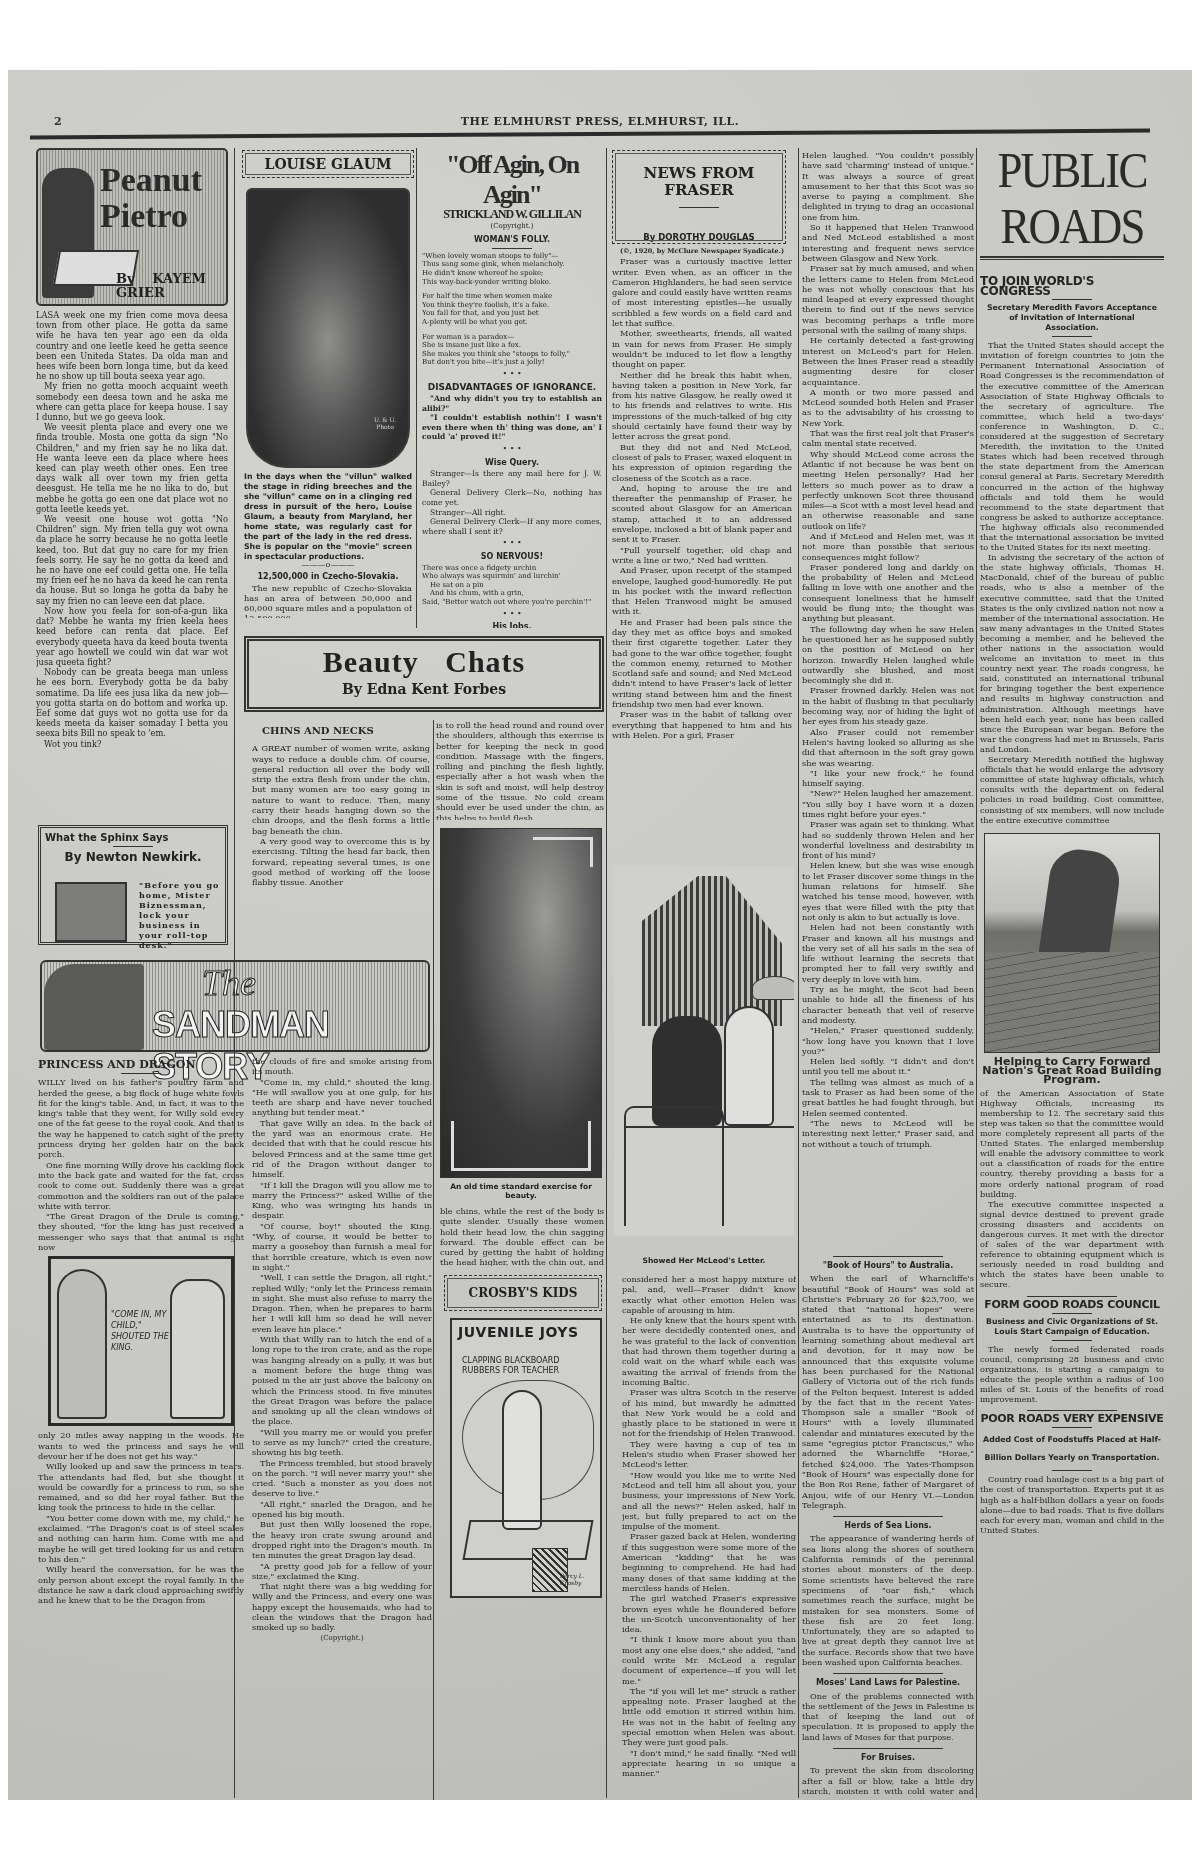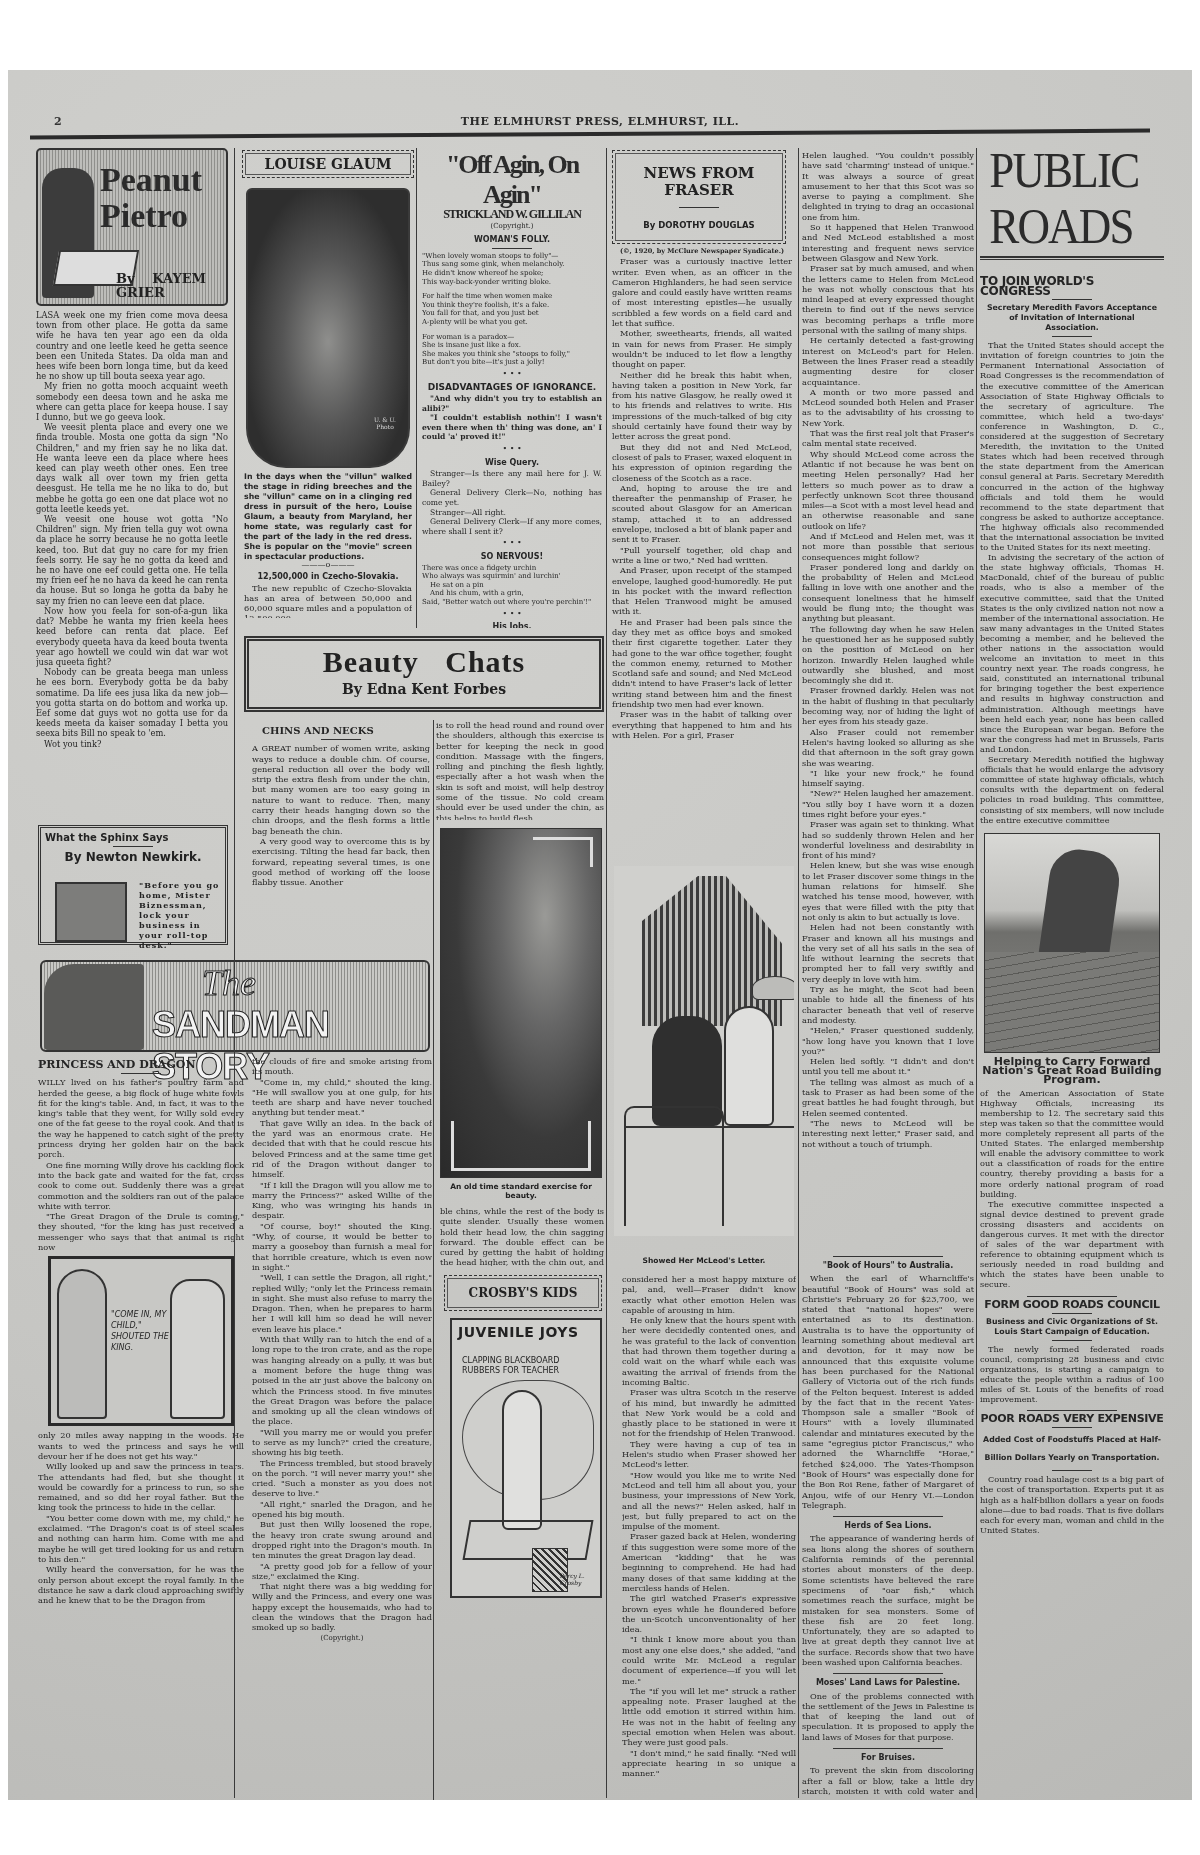--- a/index.html
+++ b/index.html
@@ -198,21 +198,21 @@
     <div style="position:absolute;left:10px;top:60px;width:132px;height:120px;border:1px solid #444;border-radius:50% 40% 45% 55%"></div>
     <div style="position:absolute;left:50px;top:70px;width:40px;height:140px;border:2px solid #333;border-radius:20px 20px 6px 6px;background:#e0e0de"></div>
     <div style="position:absolute;left:14px;top:200px;width:124px;height:40px;border:2px solid #333;transform:skewX(-10deg)"></div>
     <div style="position:absolute;left:80px;top:228px;width:36px;height:44px;background:repeating-linear-gradient(45deg,#333 0 2px,#cfcfcc 2px 5px);border:1px solid #333"></div>
     <div style="position:absolute;right:4px;bottom:10px;width:36px;font-size:6px;font-style:italic;line-height:7px">Percy L. Crosby</div>
   </div>
 
   <div style="position:absolute;left:604px;top:80px;width:174px;height:94px;border:1px dashed #333;outline:1px solid #555;outline-offset:-4px;padding-top:14px">
     <div style="text-align:center;font-weight:bold;font-size:15px;line-height:17px;padding:0 30px">NEWS FROM FRASER</div>
     <div class="shortrule" style="margin-top:8px"></div>
-    <div class="sans" style="text-align:center;font-weight:bold;font-size:8.5px;margin-top:12px">By DOROTHY DOUGLAS</div>
+    <div class="sans" style="text-align:center;font-weight:bold;font-size:8.5px;margin-top:24px">By DOROTHY DOUGLAS</div>
   </div>
   <div class="col" style="left:604px;top:176px;width:180px;height:592px">
     <div style="font-size:6.5px;font-weight:bold;text-align:center">(©, 1920, by McClure Newspaper Syndicate.)</div>
     <p>Fraser was a curiously inactive letter writer. Even when, as an officer in the Cameron Highlanders, he had seen service galore and could easily have written reams of most interesting epistles—he usually scribbled a few words on a field card and let that suffice.</p>
     <p>Mother, sweethearts, friends, all waited in vain for news from Fraser. He simply wouldn't be induced to let flow a lengthy thought on paper.</p>
     <p>Neither did he break this habit when, having taken a position in New York, far from his native Glasgow, he really owed it to his friends and relatives to write. His impressions of the much-talked of big city should certainly have found their way by letter across the great pond.</p>
     <p>But they did not and Ned McLeod, closest of pals to Fraser, waxed eloquent in his expression of opinion regarding the closeness of the Scotch as a race.</p>
     <p>And, hoping to arouse the ire and thereafter the penmanship of Fraser, he scouted about Glasgow for an American stamp, attached it to an addressed envelope, inclosed a bit of blank paper and sent it to Fraser.</p>
     <p>"Pull yourself together, old chap and write a line or two," Ned had written.</p>
     <p>And Fraser, upon receipt of the stamped envelope, laughed good-humoredly. He put in his pocket with the inward reflection that Helen Tranwood might be amused with it.</p>
@@ -278,34 +278,34 @@
     <div class="longrule"></div>
     <div class="sans hd" style="font-size:8px">Moses' Land Laws for Palestine.</div>
     <p>One of the problems connected with the settlement of the Jews in Palestine is that of keeping the land out of speculation. It is proposed to apply the land laws of Moses for that purpose.</p>
     <div class="longrule"></div>
     <div class="sans hd" style="font-size:8px">For Bruises.</div>
     <p>To prevent the skin from discoloring after a fall or blow, take a little dry starch, moisten it with cold water and lay it on the injured part.</p>
   </div>
 
   <div class="vline" style="left:968px;top:78px;height:1650px"></div>
 
-  <div style="position:absolute;left:972px;top:72px;width:184px;height:128px;text-align:left">
+  <div style="position:absolute;left:972px;top:72px;width:184px;height:128px;text-align:center">
     <div style="font-family:'Liberation Serif',serif;font-size:50px;line-height:56px;letter-spacing:-2px;color:#2b2b2b;transform:scaleX(.9)">PUBLIC</div>
     <div style="font-family:'Liberation Serif',serif;font-size:50px;line-height:56px;letter-spacing:-2px;color:#2b2b2b;transform:scaleX(.9)">ROADS</div>
     <div style="height:4px;border-top:2px solid #333;border-bottom:1px solid #333;margin-top:2px"></div>
   </div>
 
   <div class="col" style="left:972px;top:206px;width:184px;height:1520px;font-size:8.2px;line-height:10.1px">
     <div class="sans" style="font-weight:bold;font-size:12px;text-align:left;letter-spacing:-.3px">TO JOIN WORLD'S CONGRESS</div>
     <div class="shortrule"></div>
     <div class="sans" style="font-weight:bold;font-size:7.8px;text-align:center;line-height:10px;padding:0 6px">Secretary Meredith Favors Acceptance of Invitation of International Association.</div>
     <div class="shortrule"></div>
     <p>That the United States should accept the invitation of foreign countries to join the Permanent International Association of Road Congresses is the recommendation of the executive committee of the American Association of State Highway Officials to the secretary of agriculture. The committee, which held a two-days' conference in Washington, D. C., considered at the suggestion of Secretary Meredith, the invitation to the United States which had been received through the state department from the American consul general at Paris. Secretary Meredith concurred in the action of the highway officials and told them he would recommend to the state department that congress be asked to authorize acceptance. The highway officials also recommended that the international association be invited to the United States for its next meeting.</p>
     <p>In advising the secretary of the action of the state highway officials, Thomas H. MacDonald, chief of the bureau of public roads, who is also a member of the executive committee, said that the United States is the only civilized nation not now a member of the international association. He saw many advantages in the United States becoming a member, and he believed the other nations in the association would welcome an invitation to meet in this country next year. The roads congress, he said, constituted an international tribunal for bringing together the best experience and results in highway construction and administration. Although meetings have been held each year, none has been called since the European war began. Before the war the congress had met in Brussels, Paris and London.</p>
-    <p>Secretary Meredith notified the highway officials that he would enlarge the advisory committee of state highway officials, which consults with the department on federal policies in road building. This committee, consisting of six members, will now include the entire executive committee</p>
+    <p>Secretary Meredith notified the highway officials that he would enlarge the advisory committee of state highway officials, which consults with the department on federal policies in road building. Cost committee, consisting of six members, will now include the entire executive committee</p>
     <div style="margin:8px 4px 4px;height:220px;border:1px solid #333;background:linear-gradient(180deg,#d8d8d5 0,#c0c0bd 35%,#6f6f6c 45%,#8a8a87 100%);position:relative">
       <div style="position:absolute;left:60px;top:16px;width:70px;height:120px;background:#444;border-radius:30px 30px 10px 10px;transform:rotate(8deg)"></div>
       <div style="position:absolute;left:0;bottom:0;width:100%;height:100px;background:repeating-linear-gradient(170deg,#7a7a77 0 8px,#5a5a57 8px 9px)"></div>
     </div>
     <div class="cap" style="font-size:11px;margin-bottom:4px">Helping to Carry Forward Nation's Great Road Building Program.</div>
     <p style="text-indent:0">of the American Association of State Highway Officials, increasing its membership to 12. The secretary said this step was taken so that the committee would more completely represent all parts of the United States. The enlarged membership will enable the advisory committee to work out a classification of roads for the entire country, thereby providing a basis for a more orderly national program of road building.</p>
     <p>The executive committee inspected a signal device destined to prevent grade crossing disasters and accidents on dangerous curves. It met with the director of sales of the war department with reference to obtaining equipment which is seriously needed in road building and which the states have been unable to secure.</p>
     <div class="longrule" style="width:90px"></div>
     <div class="sans" style="font-weight:bold;font-size:11px;text-align:center;letter-spacing:-.3px">FORM GOOD ROADS COUNCIL</div>
     <div class="shortrule"></div>

